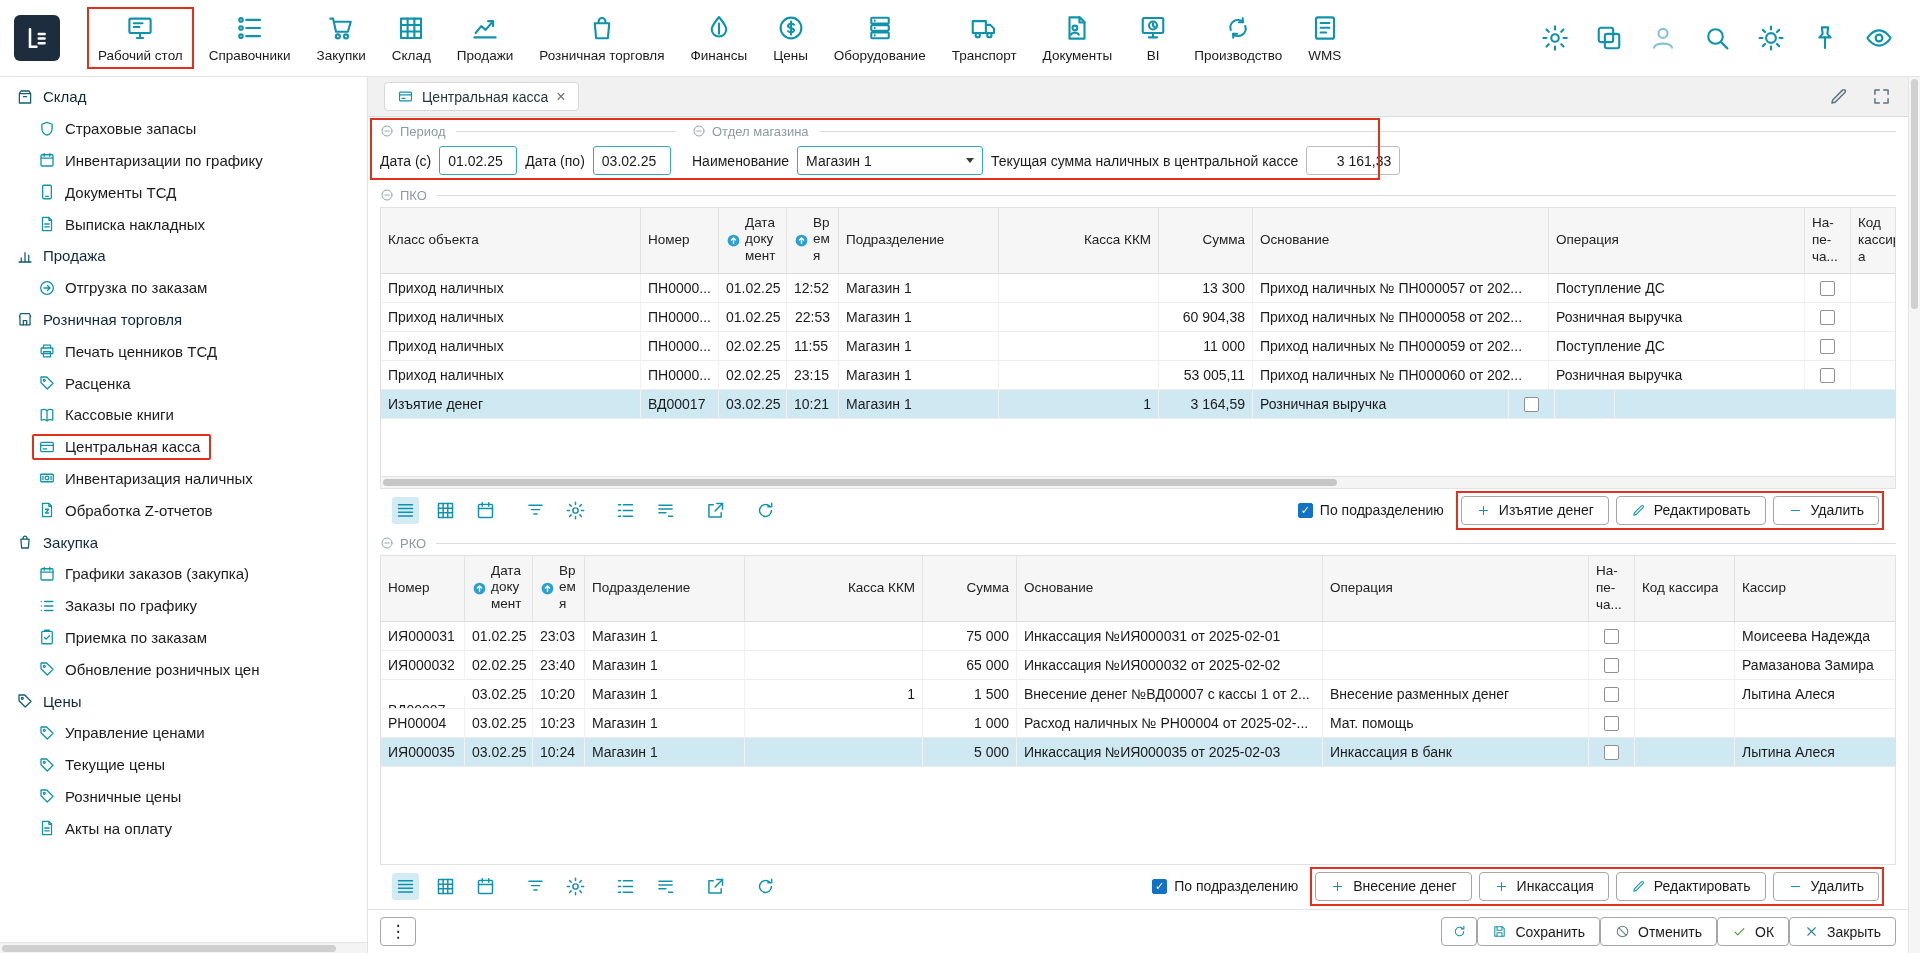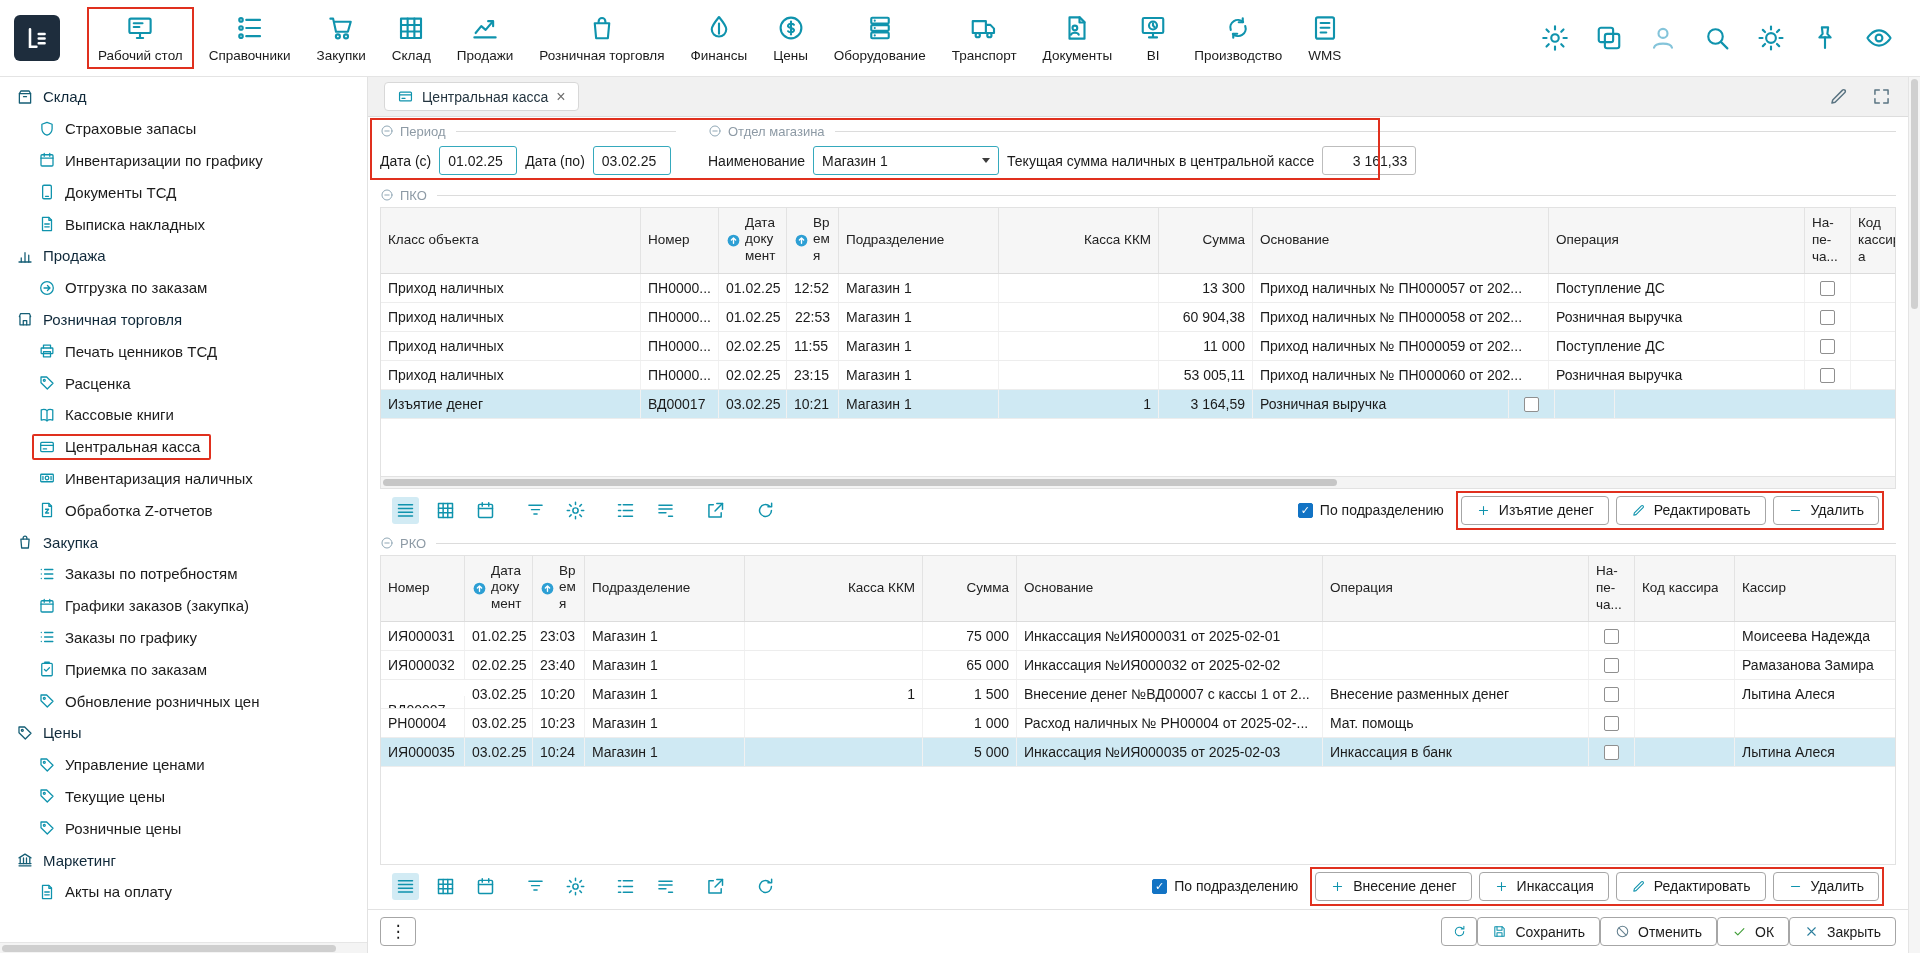--- a/index.html
+++ b/index.html
@@ -43,21 +43,21 @@
 .tabbar{height:40px;background:#f1f1f1;border-bottom:1px solid #ddd;display:flex;align-items:center;padding:0 16px;gap:10px;flex:0 0 auto;}
 .tab{background:#fff;border:1px solid #d8d8d8;border-radius:4px;height:29px;display:inline-flex;align-items:center;gap:8px;padding:0 12px;color:#243540;cursor:pointer;}
 .tab-ic{color:#0f93ad;}
 .tab-ic svg{width:17px;height:17px;}
 .tab-close{color:#6f6f6f;font-size:16px;line-height:1;cursor:pointer;}
 .tab-actions{margin-left:auto;display:flex;gap:22px;color:#5a7482;}
 .tab-actions .ic{cursor:pointer;}
 .tab-actions .ic svg{width:21px;height:21px;}
 
 
-.filters{position:relative;display:flex;padding:5px 12px 8px;gap:32px;flex:0 0 auto;height:66px;}
+.filters{position:relative;display:flex;padding:5px 12px 8px;gap:16px;flex:0 0 auto;height:66px;}
 .red-overlay{position:absolute;left:2px;top:1px;width:1010px;height:62px;border:2px solid #e0301e;pointer-events:none;z-index:5;}
 .fgroup{display:flex;flex-direction:column;}
 .fgroup-period{width:296px;flex:0 0 auto;}
 .fgroup-store{flex:1;min-width:0;justify-content:center;}
 .flegend,.glegend{display:flex;align-items:center;gap:6px;font-size:13px;color:#8d9aa5;height:18px;}
 .collapse-ic{color:#8fa6b4;}
 .collapse-ic svg{width:14px;height:14px;}
 .fline{flex:1;height:1px;background:#dcdcdc;margin-left:4px;}
 .fcontrols{display:flex;align-items:center;gap:8px;margin-top:6px;font-size:14px;white-space:nowrap;}
 .input{height:29px;border:1px solid #bdbdbd;border-radius:3px;display:inline-flex;align-items:center;padding:0 8px;background:#fff;}
@@ -486,30 +486,20 @@
                   <path d="M9.5 8V6.8a2.5 2.5 0 0 1 5 0V8"></path>
                 </svg>
               </span>
               <span class="sb-label">Закупка</span>
             </span>
           </div>
           <div class="sb-row item">
             <span class="sb-inner">
               <span class="ic sb-ic">
                 <svg viewBox="0 0 24 24" fill="none" stroke="currentColor" stroke-width="1.7" stroke-linecap="round" stroke-linejoin="round">
-                  <path d="M8.8 6h11M8.8 12h11M8.8 18h11M4.4 6h.01M4.4 12h.01M4.4 18h.01"></path>
-                </svg>
-              </span>
-              <span class="sb-label">Заказы по потребностям</span>
-            </span>
-          </div>
-          <div class="sb-row item">
-            <span class="sb-inner">
-              <span class="ic sb-ic">
-                <svg viewBox="0 0 24 24" fill="none" stroke="currentColor" stroke-width="1.7" stroke-linecap="round" stroke-linejoin="round">
                   <rect x="4" y="5" width="16" height="15" rx="1.4"></rect>
                   <path d="M4 9.6h16M8.3 3.2V7M15.7 3.2V7"></path>
                 </svg>
               </span>
               <span class="sb-label">Графики заказов (закупка)</span>
             </span>
           </div>
           <div class="sb-row item">
             <span class="sb-inner">
               <span class="ic sb-ic">
@@ -578,32 +568,20 @@
           </div>
           <div class="sb-row item">
             <span class="sb-inner">
               <span class="ic sb-ic">
                 <svg viewBox="0 0 24 24" fill="none" stroke="currentColor" stroke-width="1.7" stroke-linecap="round" stroke-linejoin="round">
                   <path d="M4 4h7.6L20 12.4 12.4 20 4 11.6z"></path>
                   <circle cx="8.4" cy="8.4" r="1.3"></circle>
                 </svg>
               </span>
               <span class="sb-label">Розничные цены</span>
-            </span>
-          </div>
-          <div class="sb-row section">
-            <span class="sb-inner">
-              <span class="ic sb-ic">
-                <svg viewBox="0 0 24 24" fill="none" stroke="currentColor" stroke-width="1.7" stroke-linecap="round" stroke-linejoin="round">
-                  <path d="M4 9.2l8-5 8 5"></path>
-                  <path d="M5.6 9.2v7.6M10 9.2v7.6M14 9.2v7.6M18.4 9.2v7.6"></path>
-                  <path d="M4 19.8h16M4 16.8h16"></path>
-                </svg>
-              </span>
-              <span class="sb-label">Маркетинг</span>
             </span>
           </div>
           <div class="sb-row item">
             <span class="sb-inner">
               <span class="ic sb-ic">
                 <svg viewBox="0 0 24 24" fill="none" stroke="currentColor" stroke-width="1.7" stroke-linecap="round" stroke-linejoin="round">
                   <path d="M6 3.2h8.5l3.5 3.5v14H6z"></path>
                   <path d="M14.5 3.2V7h3.5M9 12h6M9 15.8h6"></path>
                 </svg>
               </span>

